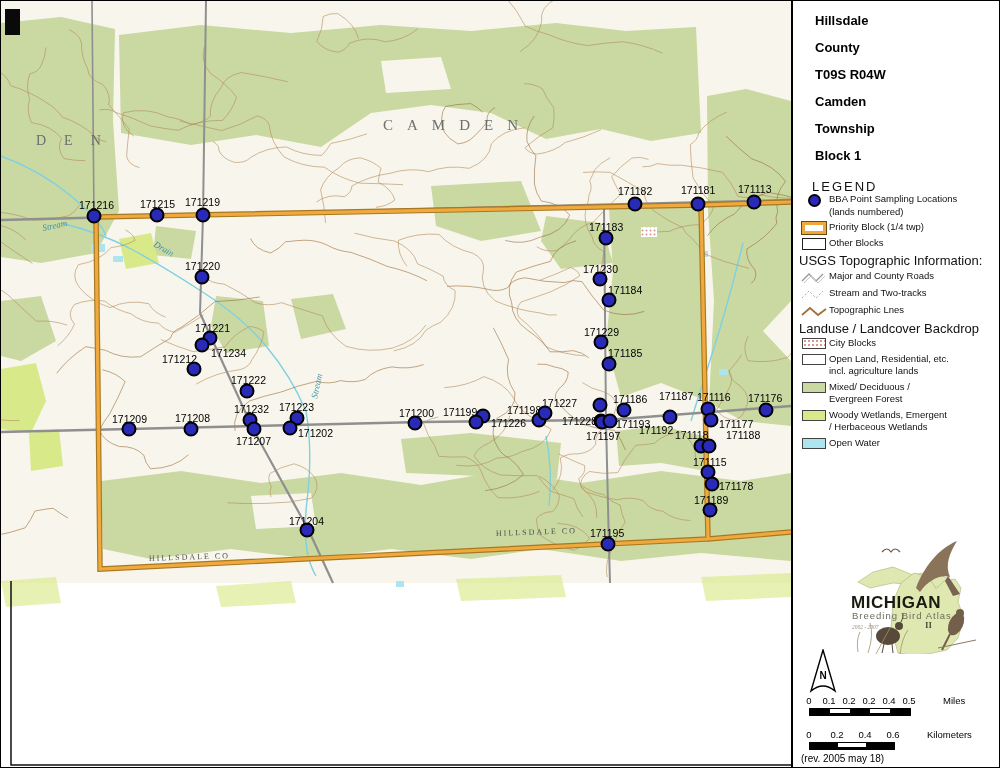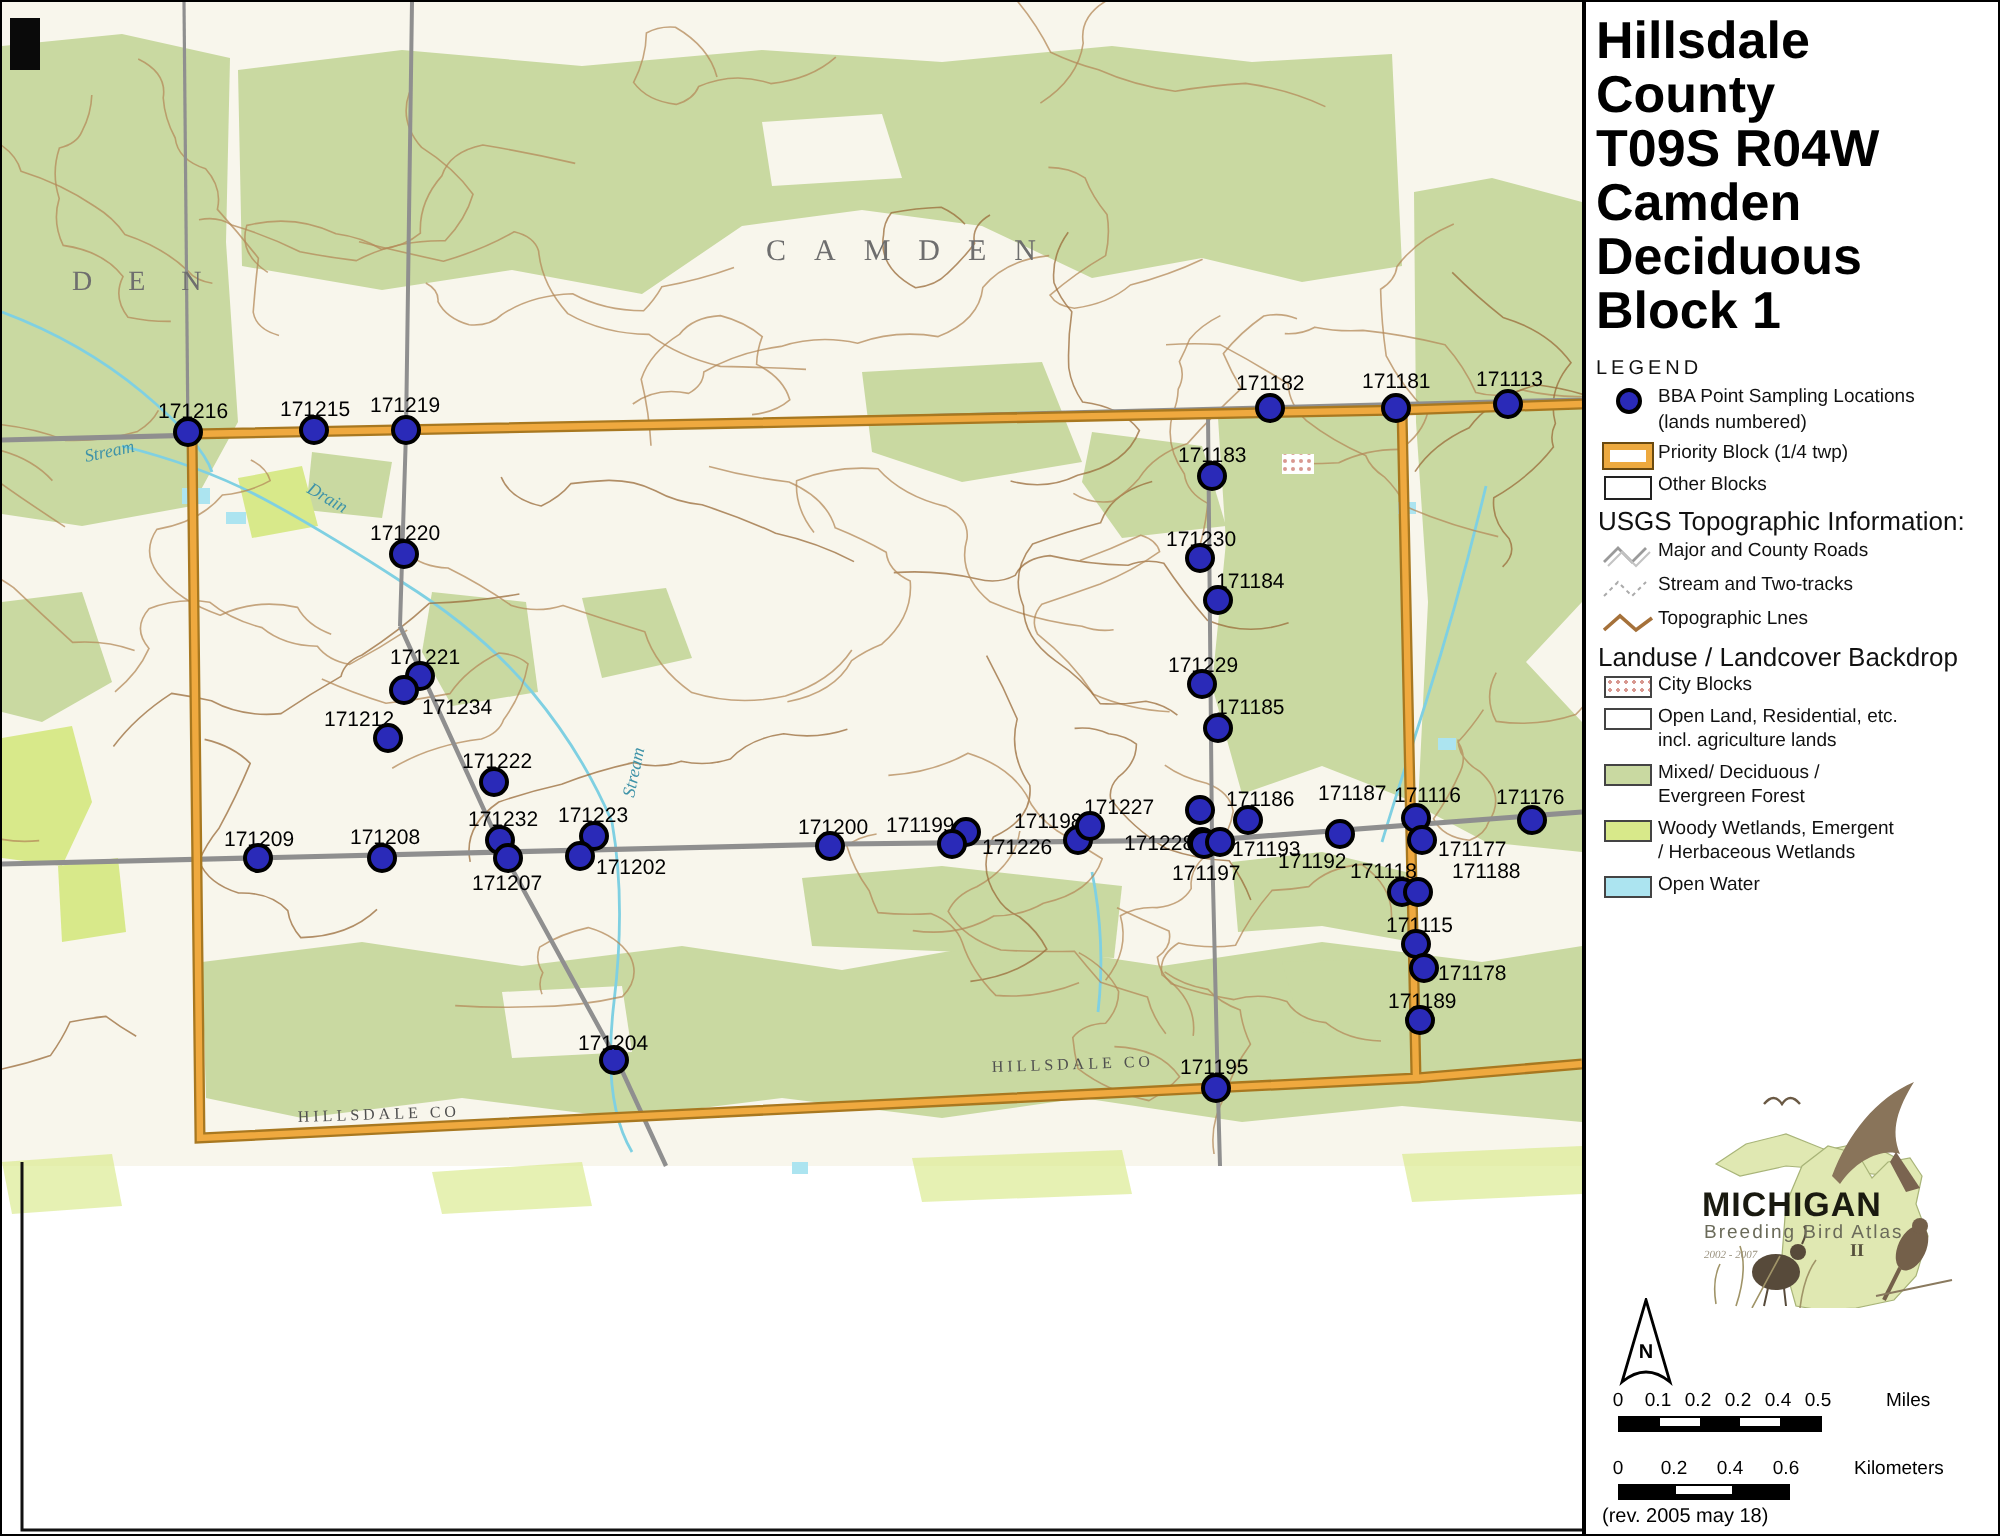--- a/index.html
+++ b/index.html
@@ -9,22 +9,22 @@
   #map{position:absolute;left:0;top:0;width:790px;height:768px;}
   #map svg{display:block;}
   .pt-label{font:10.5px "Liberation Sans",sans-serif;fill:#000;}
   .town-label{font:15px "Liberation Serif",serif;fill:#6e6e6e;letter-spacing:14px;}
   .town-label2{font:14px "Liberation Serif",serif;fill:#6e6e6e;letter-spacing:18px;}
   .county-label{font:8px "Liberation Serif",serif;fill:#4f4f4f;letter-spacing:2px;}
   .stream-label{font:italic 9px "Liberation Serif",serif;fill:#3f93a8;}
   
   #panel{position:absolute;left:790px;top:0;width:210px;height:768px;background:#fff;
          border-left:2px solid #000;box-sizing:border-box;}
-  .ttl{position:absolute;left:5px;top:6px;font-size:26px;font-weight:bold;line-height:27px;color:#000;}
-  .leghead{position:absolute;left:5px;top:178px;font-size:10px;letter-spacing:2px;color:#111;}
+  .ttl{position:absolute;left:22px;top:6px;font-size:13px;font-weight:bold;line-height:27px;color:#000;}
+  .leghead{position:absolute;left:19px;top:178px;font-size:13px;letter-spacing:2px;color:#111;}
   #legend{position:absolute;left:6px;top:192px;width:200px;font-size:9.5px;color:#111;line-height:12.5px;}
   .leg-row{display:flex;align-items:flex-start;margin-bottom:3px;}
   .leg-ic{width:30px;flex:0 0 30px;display:flex;justify-content:center;padding-top:1px;}
   .leg-tx{flex:1;}
   .sw{width:24px;height:11px;border:1px solid #444;box-sizing:border-box;}
   .sw-priority{width:24px;height:12px;border:3px solid #eda93e;outline:1px solid #6b4a10;box-sizing:border-box;background:#fff;}
   .sw-other{width:24px;height:12px;border:1px solid #222;background:#fff;box-sizing:border-box;}
   .sw-city{background:radial-gradient(#d89890 34%,rgba(0,0,0,0) 36%) 0 0/4px 4px,#fff;}
   .sw-forest{background:#c9d9a1;}
   .sw-wet{background:#d8e98a;}
@@ -279,21 +279,21 @@
         </g>
     </svg>
   </div>
 
   <div id="panel">
     <div class="ttl">
       <div>Hillsdale</div>
       <div>County</div>
       <div>T09S R04W</div>
       <div>Camden</div>
-      <div>Deciduous</div>
+      <div>Township</div>
       <div>Block 1</div>
     </div>
     <div class="leghead">LEGEND</div>
 
     <div id="legend">
       <div class="leg-row">
         <div class="leg-ic">
             <div class="dotleg"></div>
           </div>
         <div class="leg-tx">

